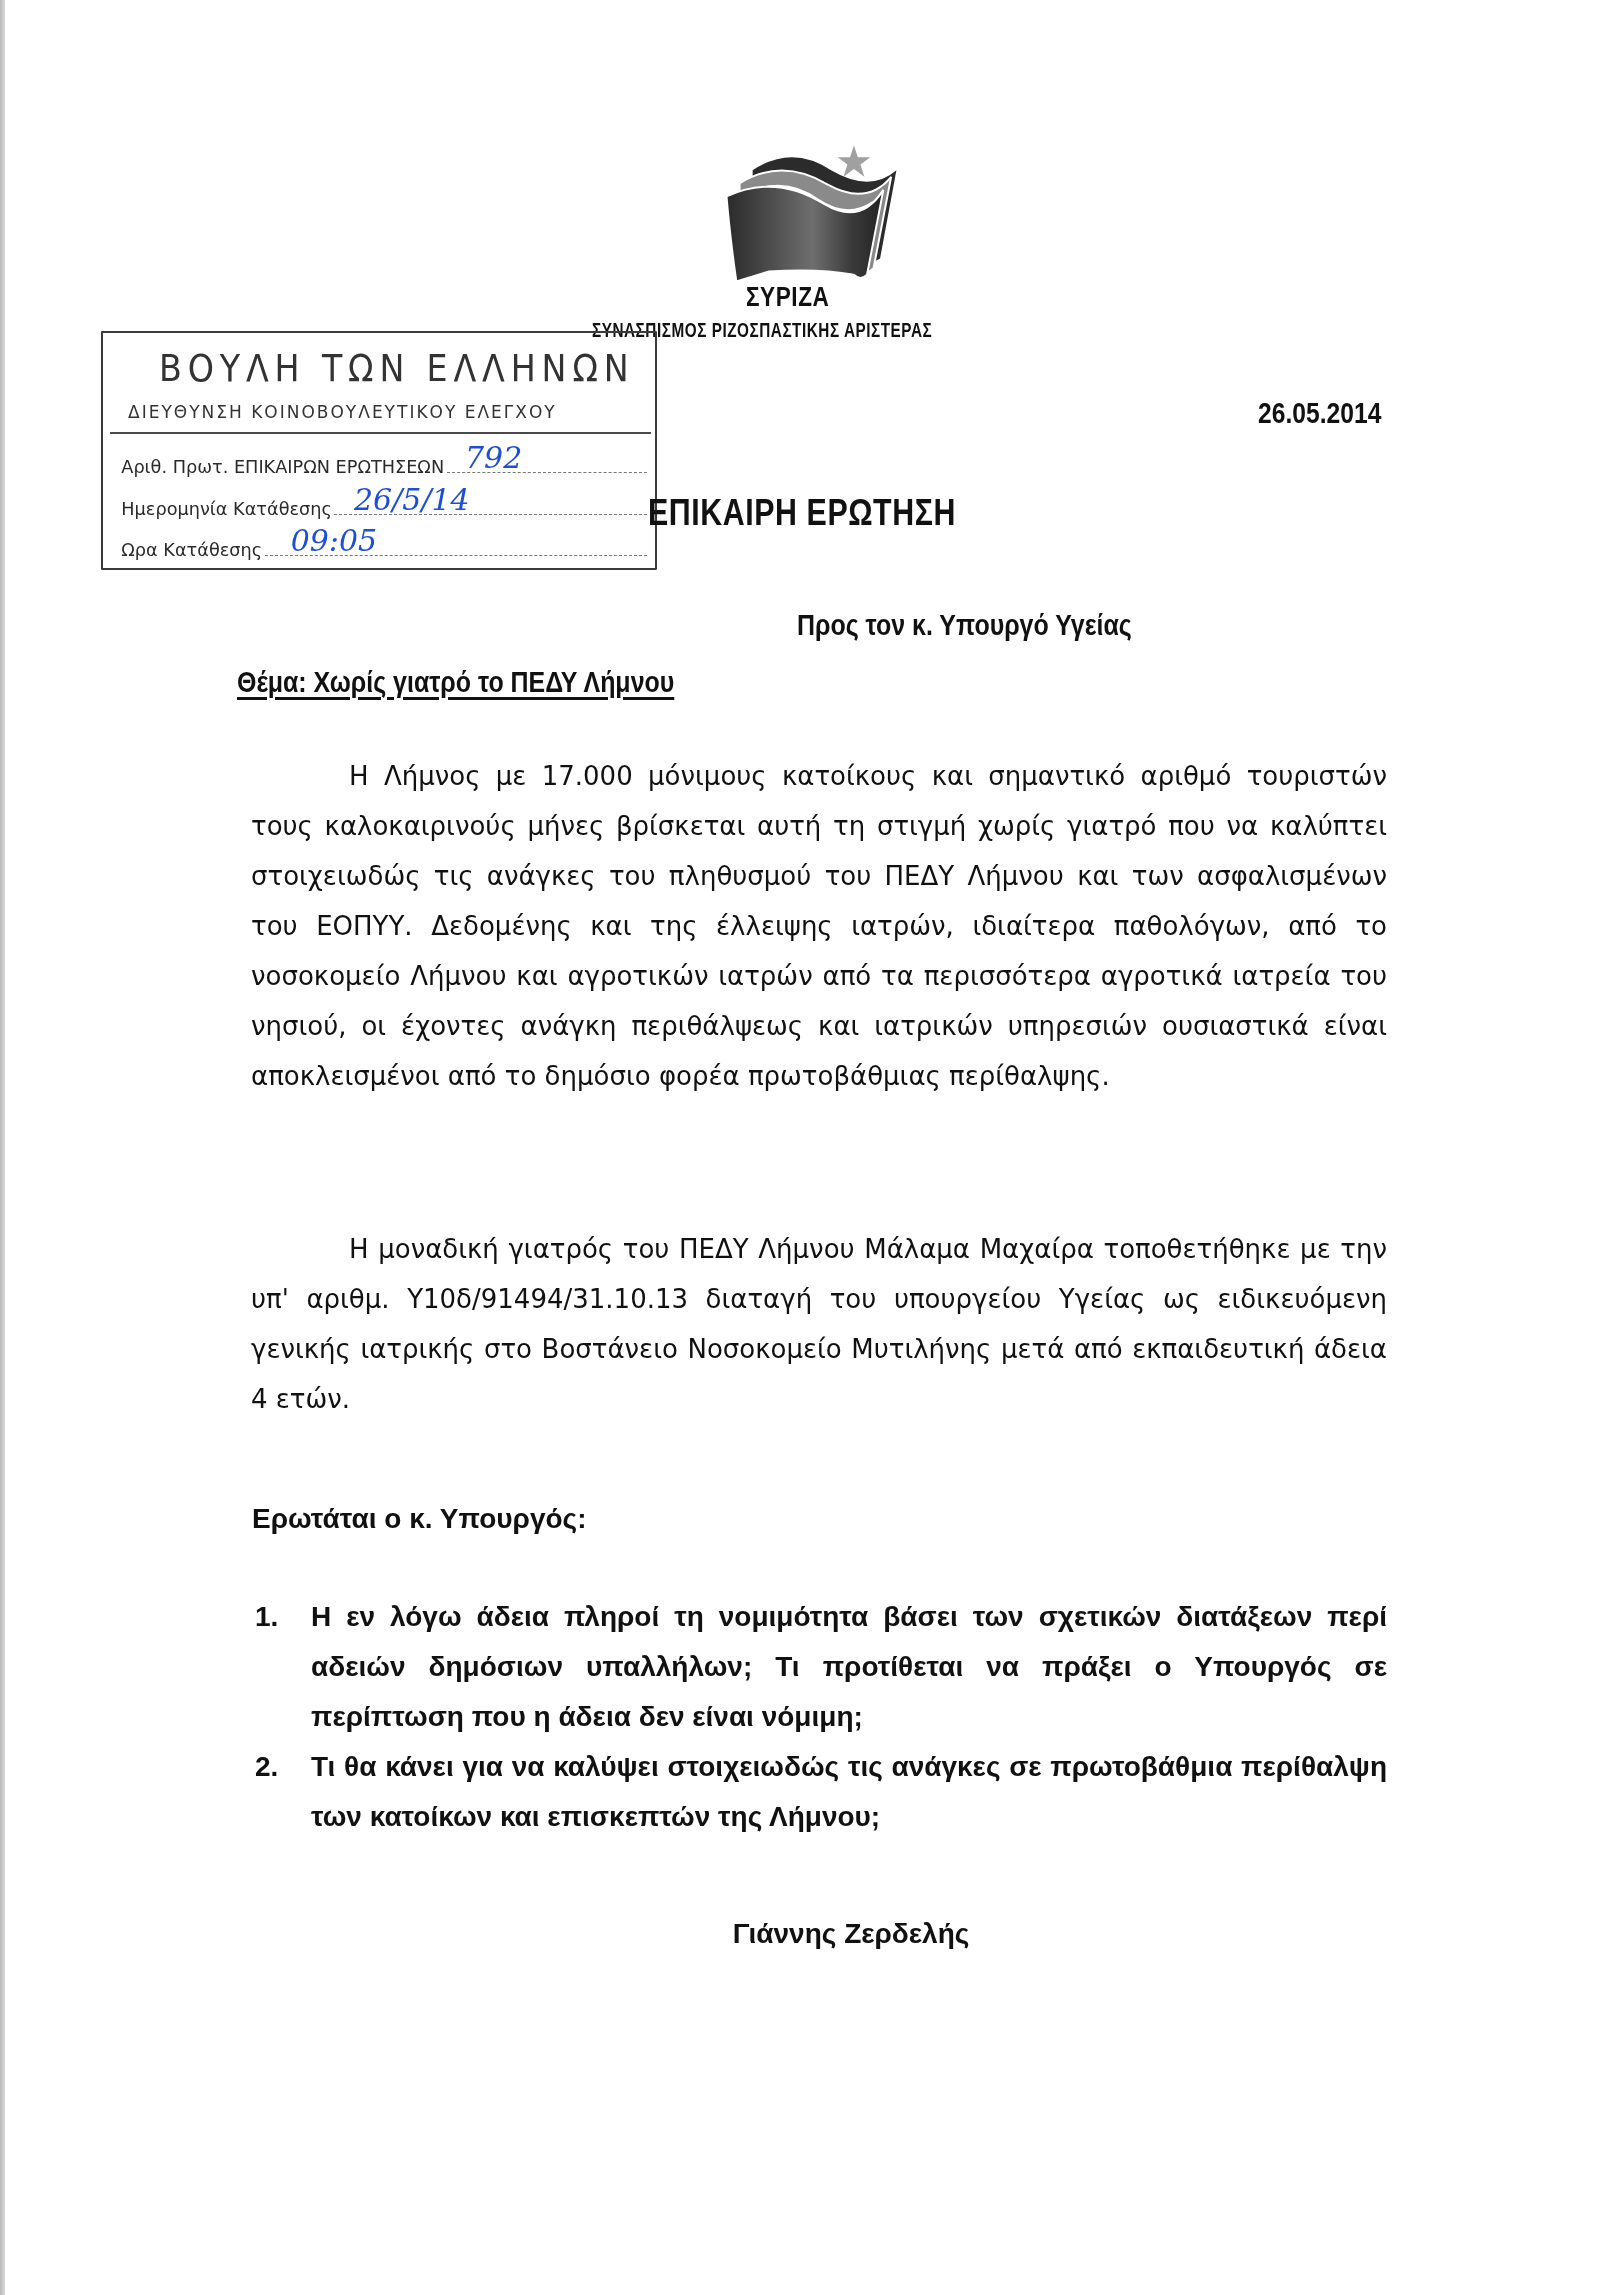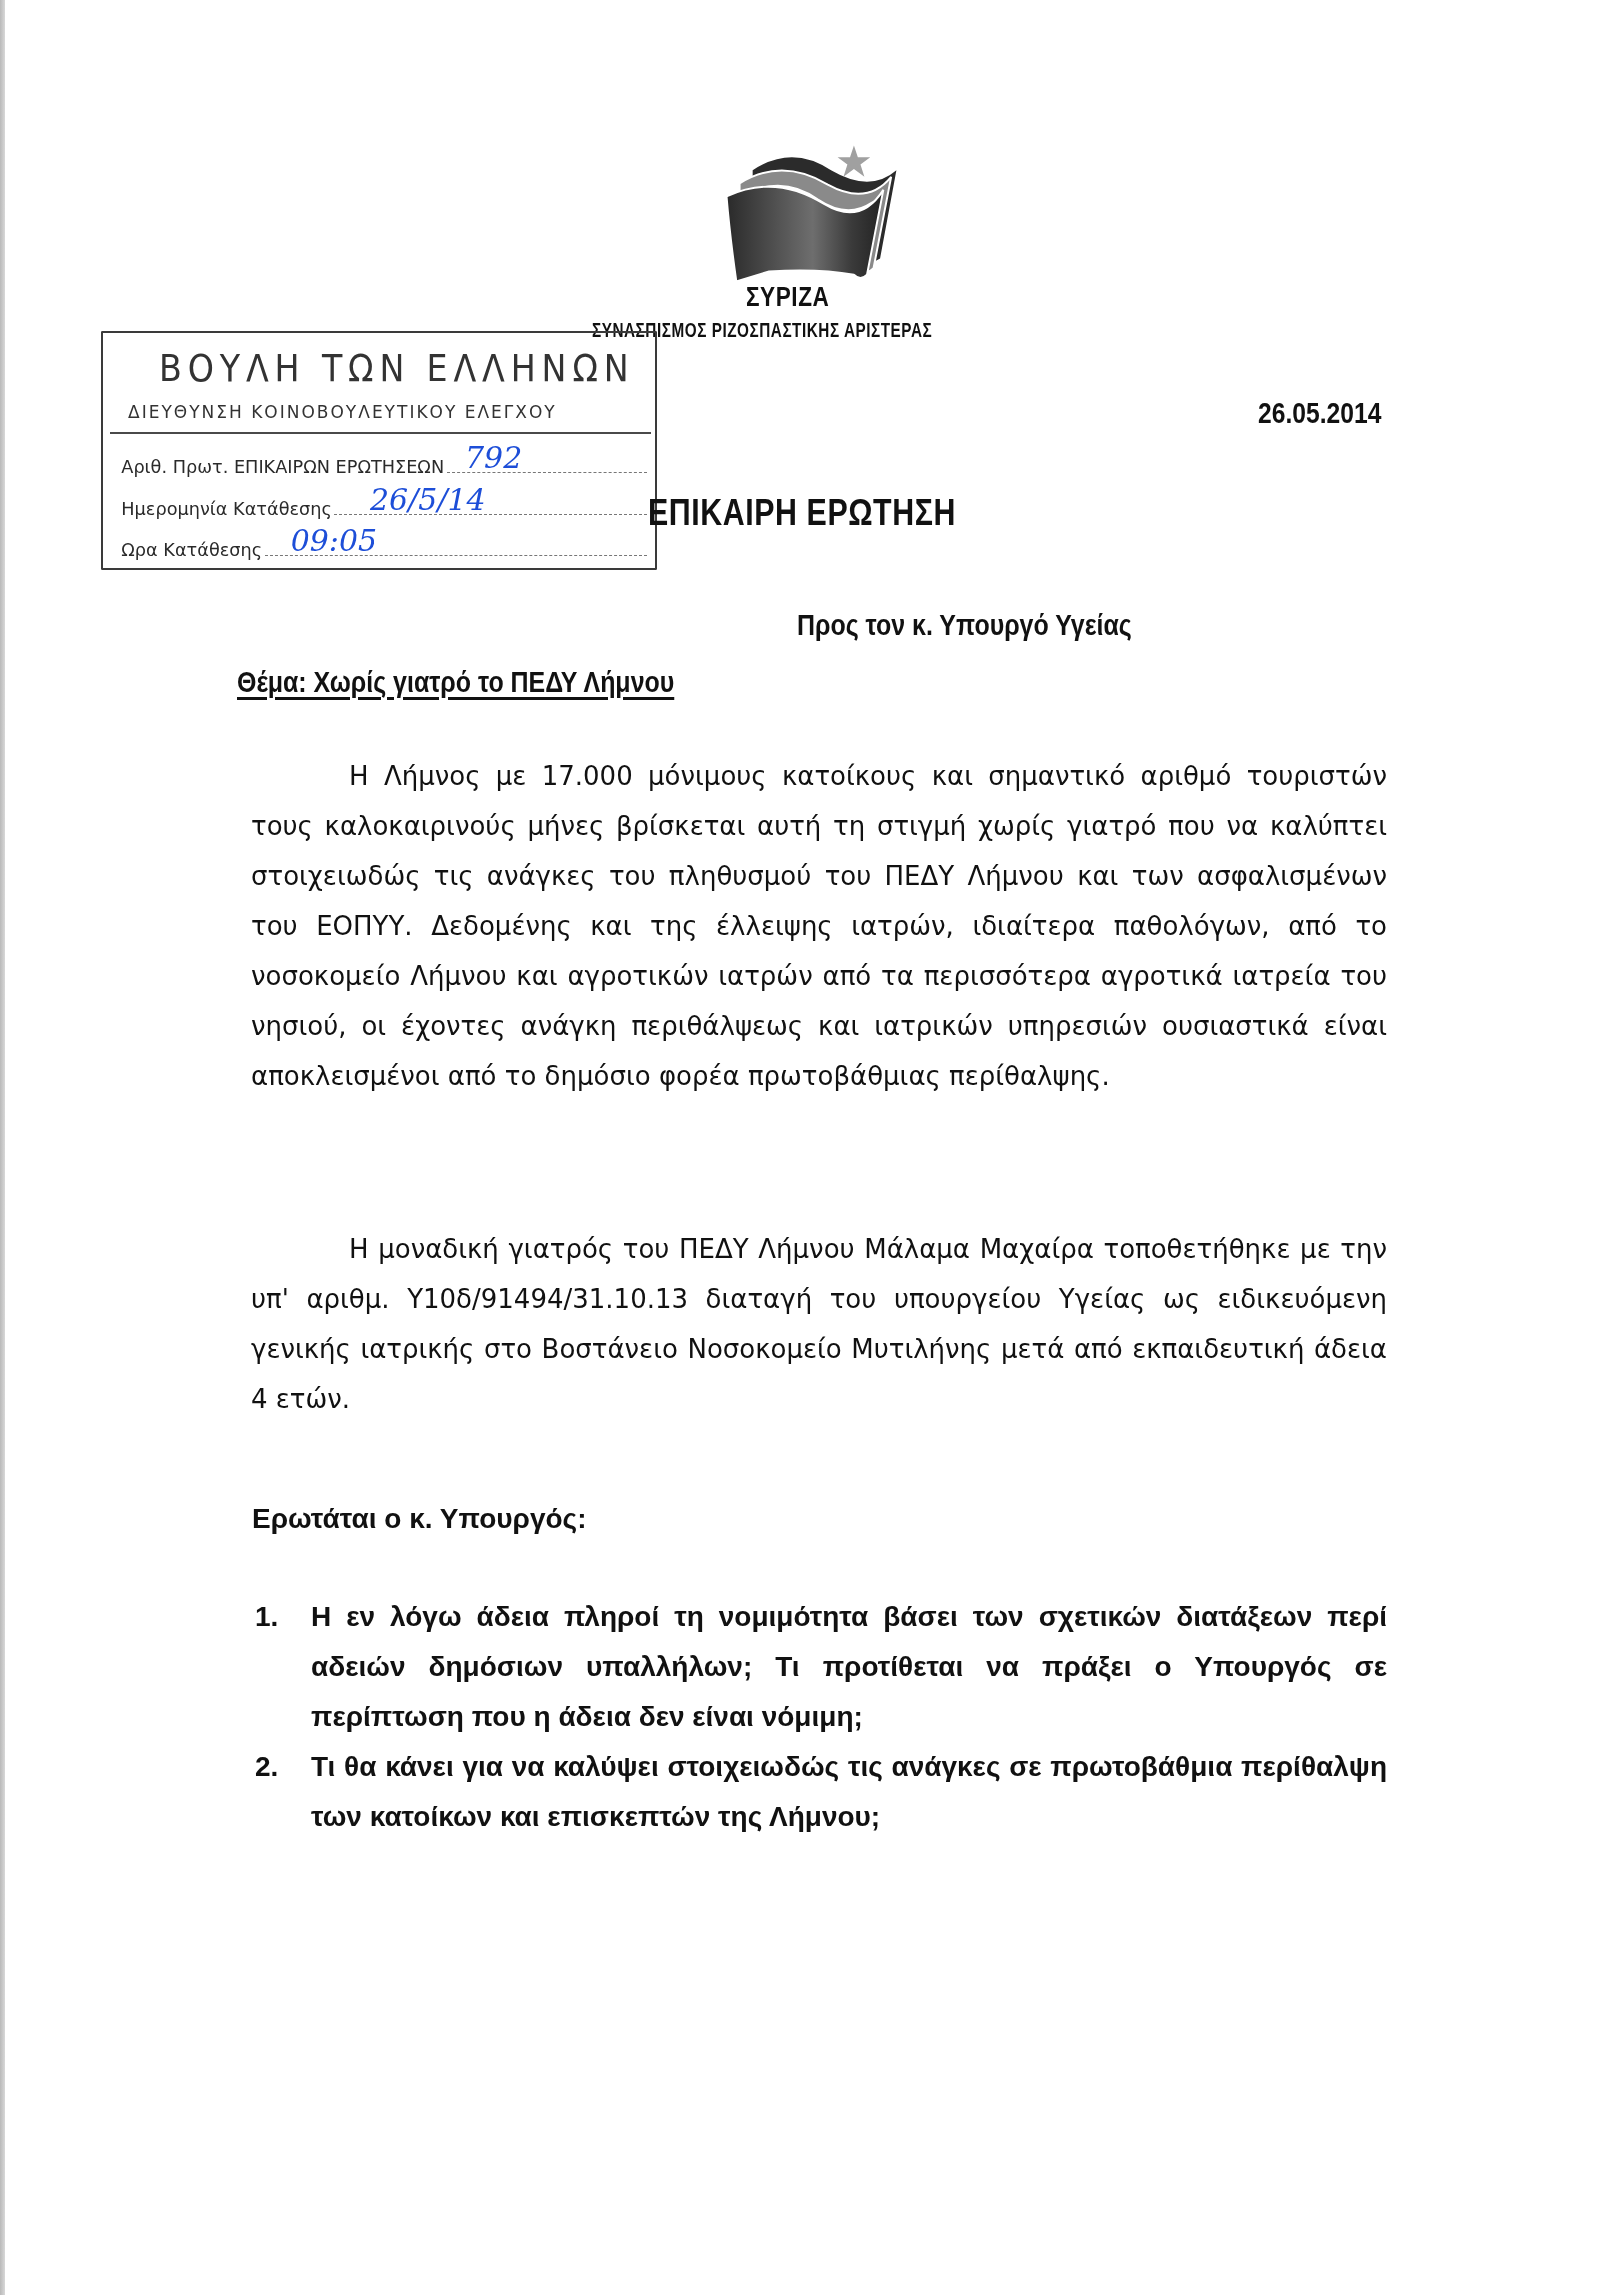--- a/index.html
+++ b/index.html
@@ -157,21 +157,21 @@
 
   <div class="st-row" style="top: 123px;">
     <span>Αριθ. Πρωτ. ΕΠΙΚΑΙΡΩΝ ΕΡΩΤΗΣΕΩΝ</span>
     <span class="dots">
       <span class="handwritten" style="left: 18.3px;">792</span>
     </span>
   </div>
   <div class="st-row" style="top: 165px;">
     <span>Ημερομηνία Κατάθεσης</span>
     <span class="dots">
-      <span class="handwritten" style="left: 19.6px; margin-left: 16px;">26/5/14</span>
+      <span class="handwritten" style="left: 19.6px;">26/5/14</span>
     </span>
   </div>
   <div class="st-row" style="top: 206px;">
     <span>Ωρα Κατάθεσης</span>
     <span class="dots">
       <span class="handwritten" style="left: 26px;">09:05</span>
     </span>
   </div>
 </div>
 
@@ -194,14 +194,15 @@
     <span class="num">1.</span>
     <span class="q">Η εν λόγω άδεια πληροί τη νομιμότητα βάσει των σχετικών διατάξεων περί αδειών δημόσιων υπαλλήλων; Τι προτίθεται να πράξει ο Υπουργός σε περίπτωση που η άδεια δεν είναι νόμιμη;</span>
   </li>
   <li>
     <span class="num">2.</span>
     <span class="q">Τι θα κάνει για να καλύψει στοιχειωδώς τις ανάγκες σε πρωτοβάθμια περίθαλψη των κατοίκων και επισκεπτών της Λήμνου;</span>
   </li>
 </ol>
 
 <div class="abs signature">
+  <div>Γιάννης Ζερδελής</div>
 </div>
 
 
 </body></html>

